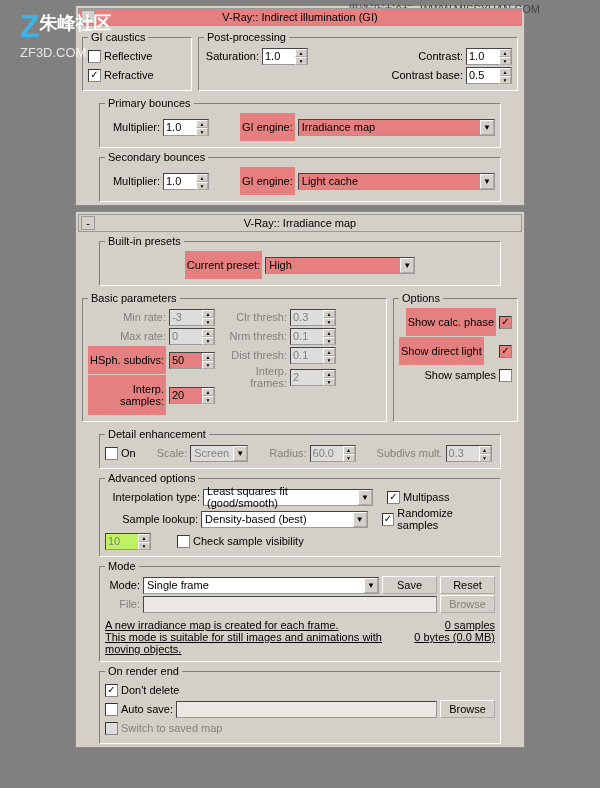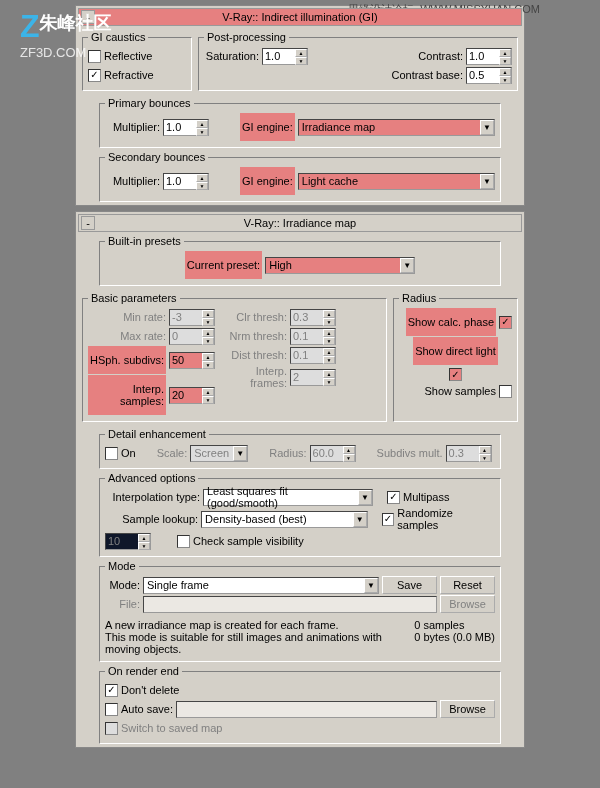--- a/index.html
+++ b/index.html
@@ -233,26 +233,26 @@
                 <span class="arrows">
                   <div>▲</div>
                   <div>▼</div>
                 </span>
               </span>
             </div>
         </div>
       </div>
     </fieldset>
     <fieldset style="flex:0 0 125px;">
-      <legend>Radius</legend>
+      <legend>Options</legend>
       <div class="row" style="justify-content:flex-end;">
           <span class="hl">Show calc. phase</span>
           <span class="ckbox" style="background:#e68080;">✓</span>
         </div>
-      <div class="row" style="justify-content:space-between;flex-direction:column;">
+      <div class="row" style="justify-content:space-between;">
           <span class="hl">Show direct light</span>
           <span class="ckbox" style="background:#e68080;">✓</span>
         </div>
       <div class="row" style="justify-content:flex-end;">
           <span>Show samples</span>
           <span class="ckbox"></span>
         </div>
     </fieldset>
   </div>
   <fieldset>
@@ -303,21 +303,21 @@
       <div class="select" style="width:170px;">
           <span>Density-based (best)</span>
           <div class="dd">▼</div>
         </div>
       <span style="width:8px;"></span>
       <span class="ckbox">✓</span>
         <span>Randomize samples</span>
     </div>
     <div class="row">
       <span class="spin">
-          <input class="disabled" style="background: #0f172a;" value="10">
+          <input class="disabled" style="background: #bef264;" value="10">
           <span class="arrows">
             <div>▲</div>
             <div>▼</div>
           </span>
         </span>
       <span style="width:20px;"></span>
       <span class="ckbox"></span>
         <span>Check sample visibility</span>
     </div>
   </fieldset>
@@ -330,24 +330,24 @@
           <div class="dd">▼</div>
         </div>
       <button class="btn">Save</button>
       <button class="btn">Reset</button>
     </div>
     <div class="row">
       <span class="lbl disabled" style="width:35px;">File:</span>
       <div class="fileinput"></div>
       <button class="btn disabled">Browse</button>
     </div>
-    <div class="row" style="align-items:flex-start; padding-top:5px;">
+    <div class="row" style="align-items:flex-start; padding-top:5px;text-decoration:underline;">
       <div style="flex:1; white-space:pre-line;">A new irradiance map is created for each frame.
 This mode is suitable for still images and animations with moving objects.</div>
-      <div style="">
+      <div style="text-align:right;">
         <div>0 samples</div>
         <div>0 bytes (0.0 MB)</div>
       </div>
     </div>
   </fieldset>
   <fieldset>
     <legend>On render end</legend>
     <div class="row">
         <span class="ckbox">✓</span>
         <span>Don't delete</span>

